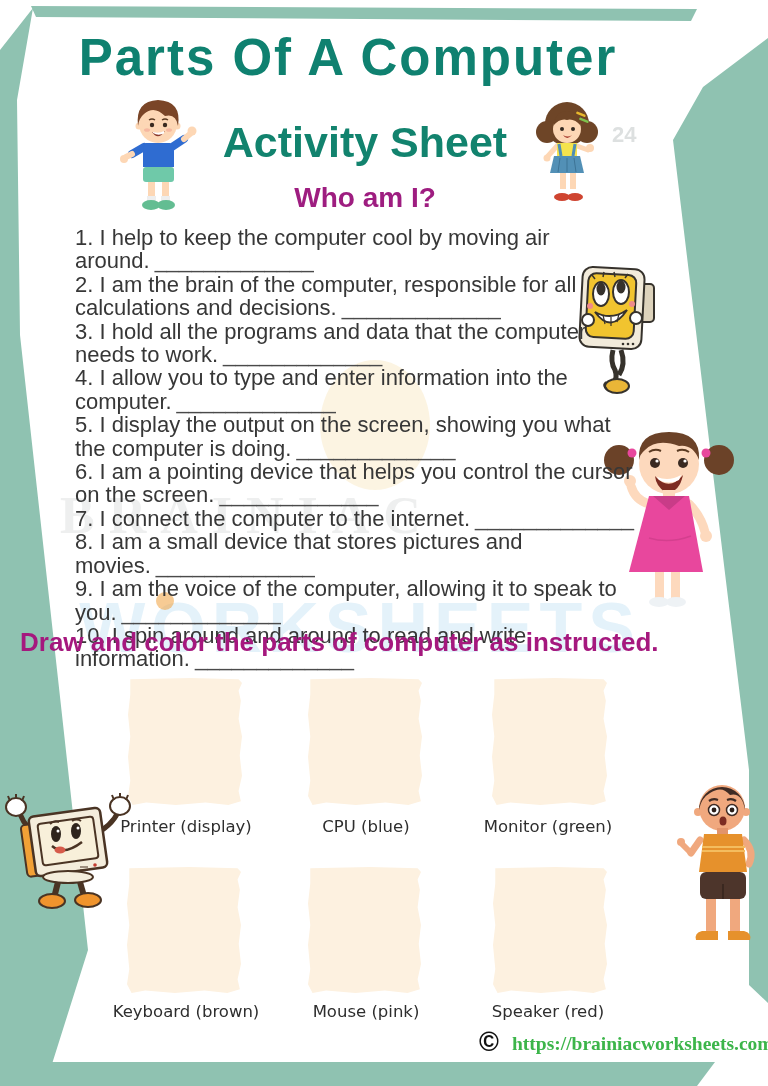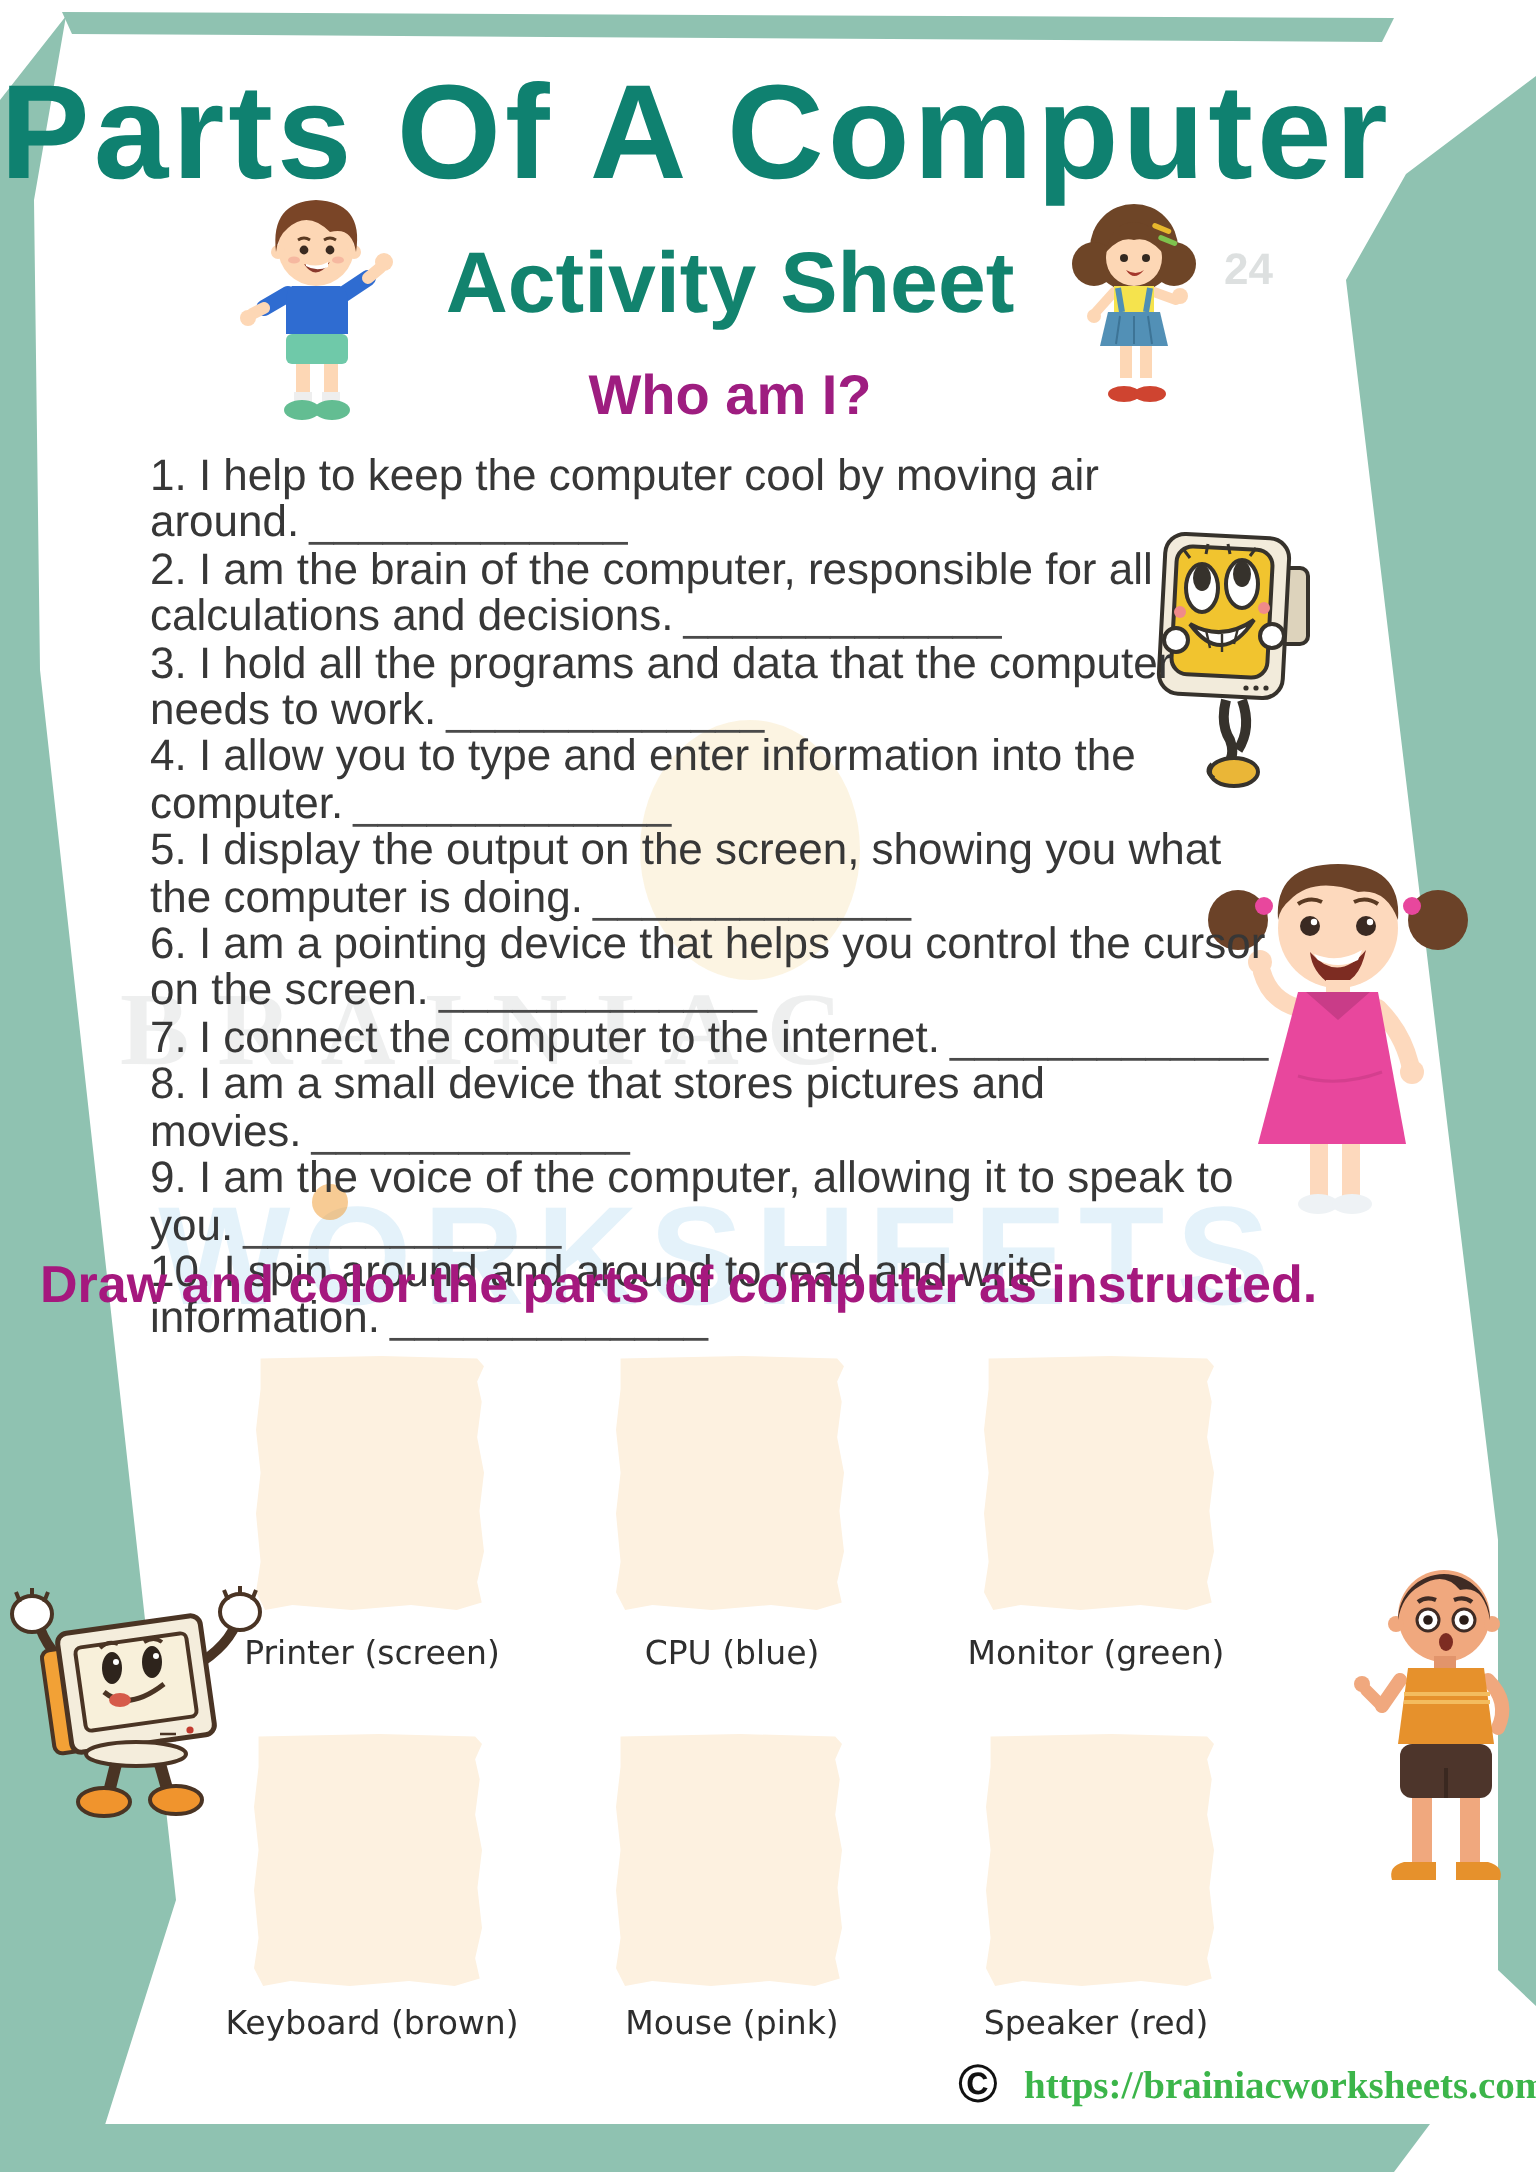--- a/index.html
+++ b/index.html
@@ -1,21 +1,21 @@
 <!DOCTYPE html>
 <html><head>
 <meta charset="utf-8">
 <style>
   html,body{margin:0;padding:0;background:#666;}
   #page{position:relative;width:768px;height:1086px;background:#ffffff;overflow:hidden;
         font-family:"Liberation Sans",sans-serif;margin:0 auto;}
   #bg-shapes{position:absolute;left:0;top:0;width:768px;height:1086px;z-index:0;}
   .abs{position:absolute;}
   .page-title{top:28px;left:0;width:696px;text-align:center;
-     font-size:67px;font-weight:bold;letter-spacing:2px;color:#0f8170;z-index:3;}
+     font-size:51px;font-weight:bold;letter-spacing:2px;color:#0f8170;z-index:3;}
   .subtitle{top:118px;left:140px;width:450px;text-align:center;
      font-size:43px;font-weight:bold;color:#12836e;z-index:3;}
   .corner-num{top:122px;left:612px;font-size:22px;font-weight:bold;color:rgba(210,214,214,0.75);z-index:2;}
   .quiz-heading{top:182px;left:140px;width:450px;text-align:center;
      font-size:28px;font-weight:bold;color:#9e1d80;z-index:3;}
   .questions{top:226px;left:75px;width:570px;font-size:22px;line-height:23.4px;
      color:#373737;z-index:3;}
   .blank{margin-left:5px;letter-spacing:0;color:#4a4a4a;}
   .wm1{top:486px;left:60px;width:600px;text-align:left;font-size:52px;font-weight:bold;
      color:rgba(160,165,168,0.18);letter-spacing:14px;z-index:1;font-family:"Liberation Serif",serif;}
@@ -178,21 +178,21 @@
       <rect x="74" y="152" width="9" height="26" fill="#fdd9bd"></rect>
     <ellipse cx="62" cy="182" rx="10" ry="5" fill="#eef2f5"></ellipse>
       <ellipse cx="79" cy="182" rx="10" ry="5" fill="#eef2f5"></ellipse>
   </svg>
 
   <div class="abs draw-heading">Draw and color the parts of computer as instructed.</div>
 
   <div class="abs draw-box" style="left:128px;top:678px;width:114px;height:127px"></div>
   <div class="abs draw-box" style="left:308px;top:678px;width:114px;height:127px"></div>
   <div class="abs draw-box" style="left:492px;top:678px;width:115px;height:127px"></div>
-  <div class="abs box-label" style="left:91px;top:817px">Printer (screen)</div>
+  <div class="abs box-label" style="left:91px;top:817px">Printer (display)</div>
   <div class="abs box-label" style="left:453px;top:817px">Monitor (green)</div>
   <div class="abs box-label" style="left:271px;top:817px">CPU (blue)</div>
 
   <div class="abs draw-box" style="left:127px;top:867px;width:114px;height:126px"></div>
   <div class="abs draw-box" style="left:308px;top:867px;width:113px;height:126px"></div>
   <div class="abs draw-box" style="left:493px;top:867px;width:114px;height:126px"></div>
   <div class="abs box-label" style="left:91px;top:1002px">Keyboard (brown)</div>
   <div class="abs box-label" style="left:271px;top:1002px">Mouse (pink)</div>
   <div class="abs box-label" style="left:453px;top:1002px">Speaker (red)</div>
 

